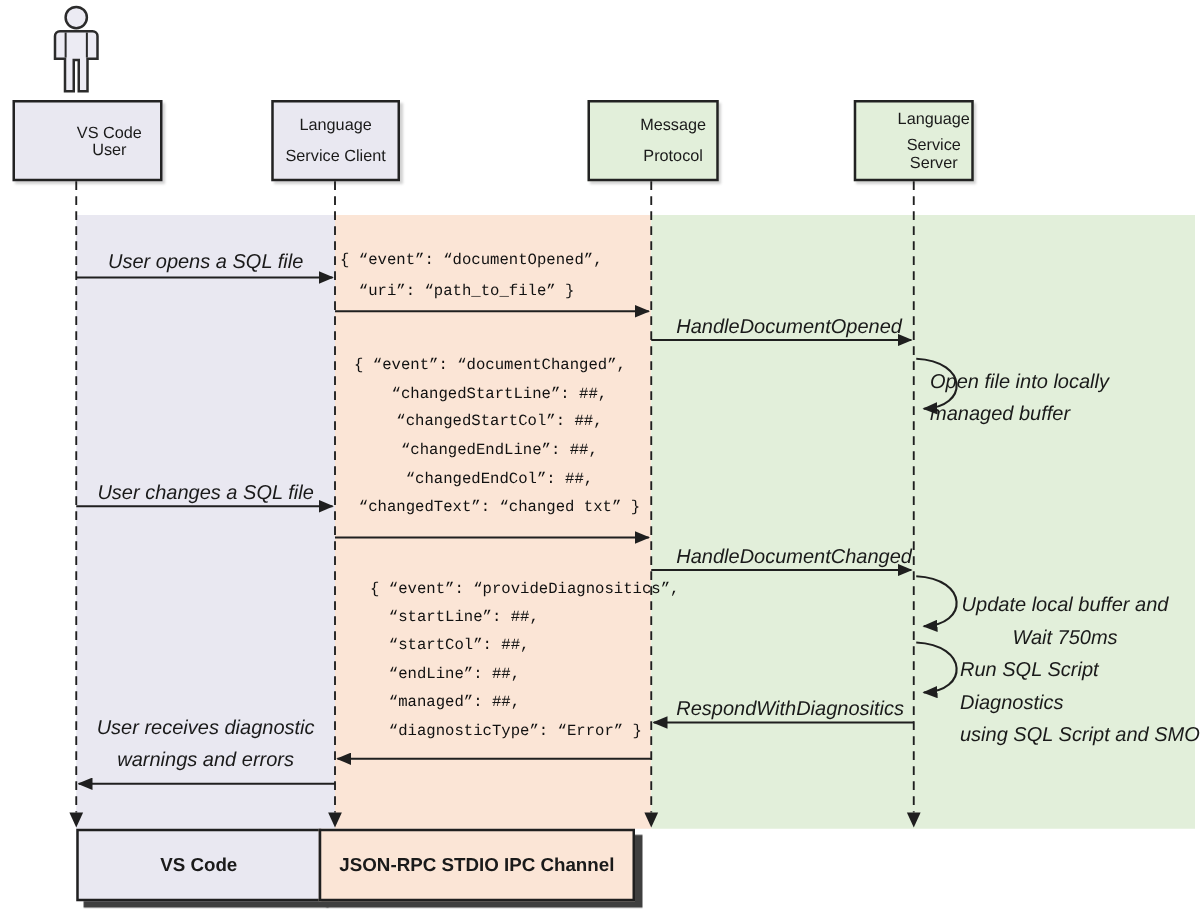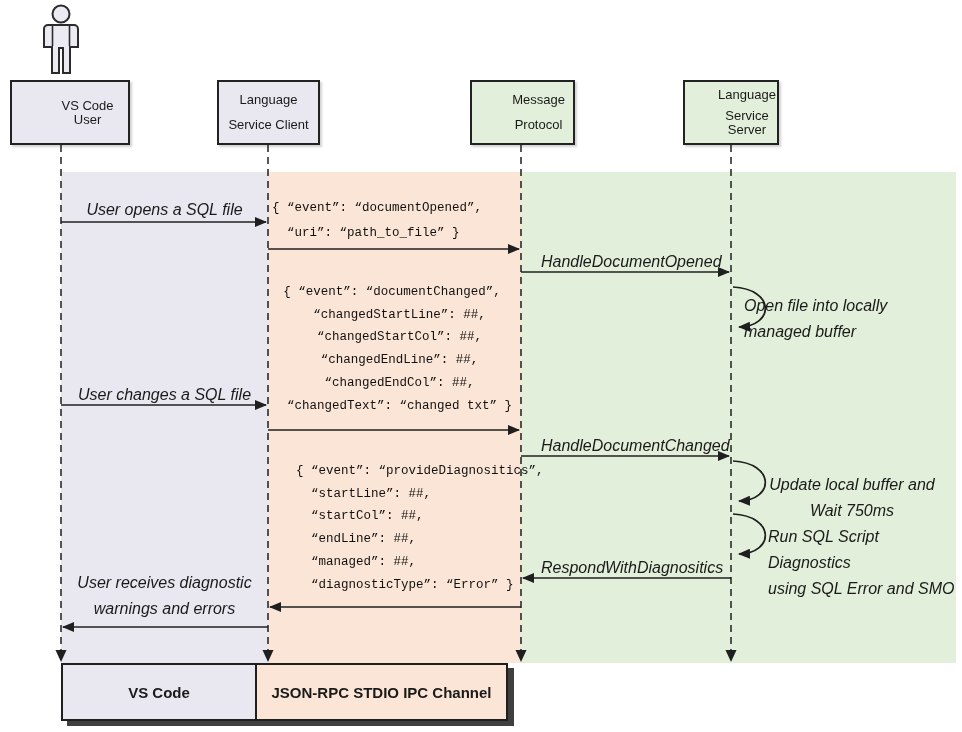--- a/index.html
+++ b/index.html
@@ -132,21 +132,21 @@
   <div class="ilabel two" style="left:724px; top:293px;margin-left:20px;">
     <div>Open file into locally</div>
     <div>managed buffer</div>
   </div>
   <div class="ilabel two center" style="left:763px; top:472px; width:178px;">
     <div>Update local buffer and</div>
     <div>Wait 750ms</div>
   </div>
   <div class="ilabel two" style="left:768px; top:524px;">
     <div>Run SQL Script Diagnostics</div>
-    <div>using SQL Error and SMO</div>
+    <div>using SQL Script and SMO</div>
   </div>
 
   <div class="payload first" style="left:272px; top:196px;">
     <div class="mono-line">{ “event”: “documentOpened”,</div>
     <div class="mono-line">  “uri”: “path_to_file” }</div>
   </div>
   <div class="payload" style="left:272px; top:281px;text-align:center;">
     <div class="mono-line">{ “event”: “documentChanged”,</div>
     <div class="mono-line">  “changedStartLine”: ##,</div>
     <div class="mono-line">  “changedStartCol”: ##,</div>

